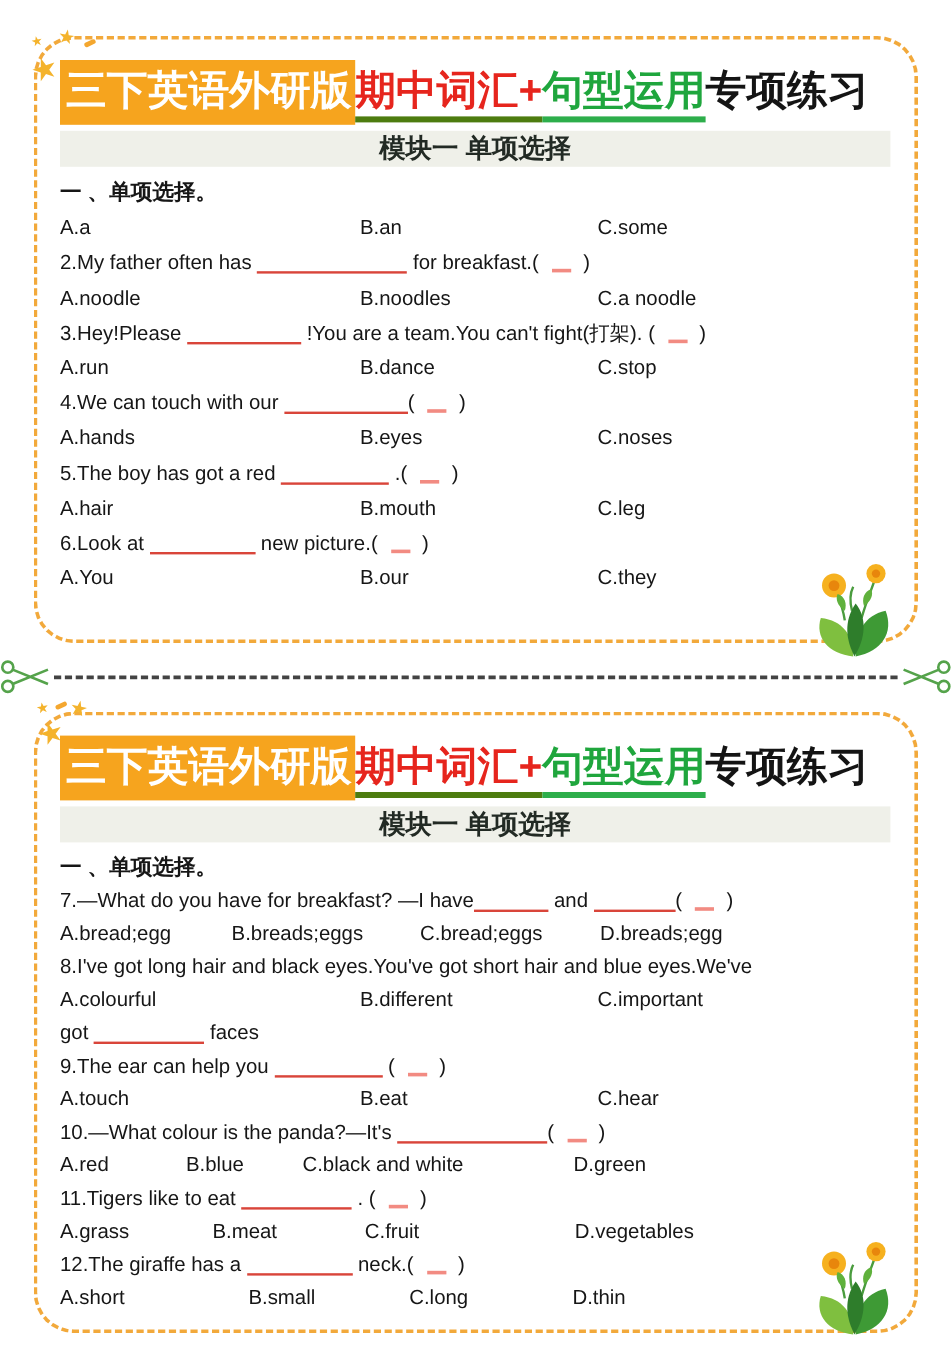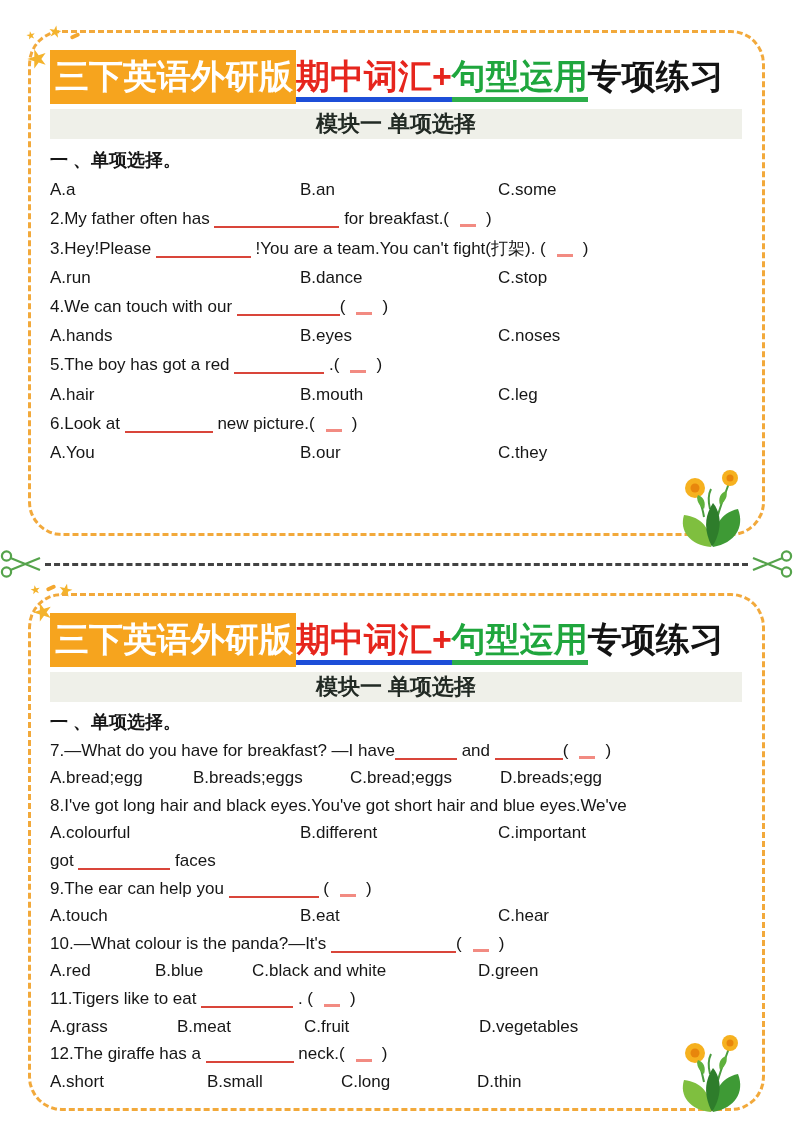--- a/index.html
+++ b/index.html
@@ -6,21 +6,21 @@
   body{width:793px;height:1121px;position:relative;overflow:hidden;
        font-family:"Liberation Sans","DejaVu Sans",sans-serif;color:#161616;}
 
   .panel{position:absolute;left:28px;width:737px;border:3px dashed #F2A93B;
          border-radius:34px;background:#fff;padding:17px 20px 0 19px;box-sizing:border-box;}
   #panel1{top:30px;height:506px;}
   #panel2{top:593px;height:518px;}
 
   .title{height:57px;line-height:52px;font-weight:bold;font-size:34px;white-space:nowrap;}
   .t1{display:inline-block;background:#F6A41E;color:#fff;padding:3px 3px 5px 5px;line-height:46px;}
-  .t2{color:#E6251D;border-bottom:5px solid #1d4ed8;padding-bottom:2px;}
+  .t2{color:#E6251D;border-bottom:5px solid #4d7c0f;padding-bottom:2px;}
   .t3{color:#1FA63D;border-bottom:5px solid #2DAE4B;padding-bottom:2px;}
   .t4{color:#141414;}
 
   .bar{background:#EFF0E9;height:30px;line-height:30px;text-align:center;
        font-weight:bold;font-size:22px;color:#222a24;margin-top:2px;}
 
   .lines{margin-top:5px;}
   .line{white-space:nowrap;font-size:17px;}
   .p1 .line{height:29.2px;line-height:29.2px;}
   .p2 .line{height:27.6px;line-height:27.6px;}
@@ -67,20 +67,21 @@
   <div class="title"><span class="t1">三下英语外研版</span><span class="t2">期中词汇+</span><span class="t3">句型运用</span><span class="t4">专项练习</span></div>
 
   <div class="bar">模块一 单项选择</div>
 
   <div class="lines">
     <div class="line section">一 、单项选择。</div>
 
     <div class="line opts cols3"><span class="opt">A.a</span><span class="opt">B.an</span><span class="opt">C.some</span></div>
 
     <div class="line"><span>2.My father often has </span><span class="bk b2"></span><span> for breakfast.</span><span class="paren"><span>(</span><span class="ans"></span><span>)</span></span></div>
+    <div class="line opts cols3"><span class="opt">A.noodle</span><span class="opt">B.noodles</span><span class="opt">C.a noodle</span></div>
 
     <div class="line"><span>3.Hey!Please </span><span class="bk b3"></span><span> !You are a team.You can't fight(打架). </span><span class="paren"><span>(</span><span class="ans"></span><span>)</span></span></div>
     <div class="line opts cols3"><span class="opt">A.run</span><span class="opt">B.dance</span><span class="opt">C.stop</span></div>
 
     <div class="line"><span>4.We can touch with our </span><span class="bk b4"></span><span></span><span class="paren"><span>(</span><span class="ans"></span><span>)</span></span></div>
     <div class="line opts cols3"><span class="opt">A.hands</span><span class="opt">B.eyes</span><span class="opt">C.noses</span></div>
 
     <div class="line"><span>5.The boy has got a red </span><span class="bk b5"></span><span> .</span><span class="paren"><span>(</span><span class="ans"></span><span>)</span></span></div>
     <div class="line opts cols3"><span class="opt">A.hair</span><span class="opt">B.mouth</span><span class="opt">C.leg</span></div>
 

